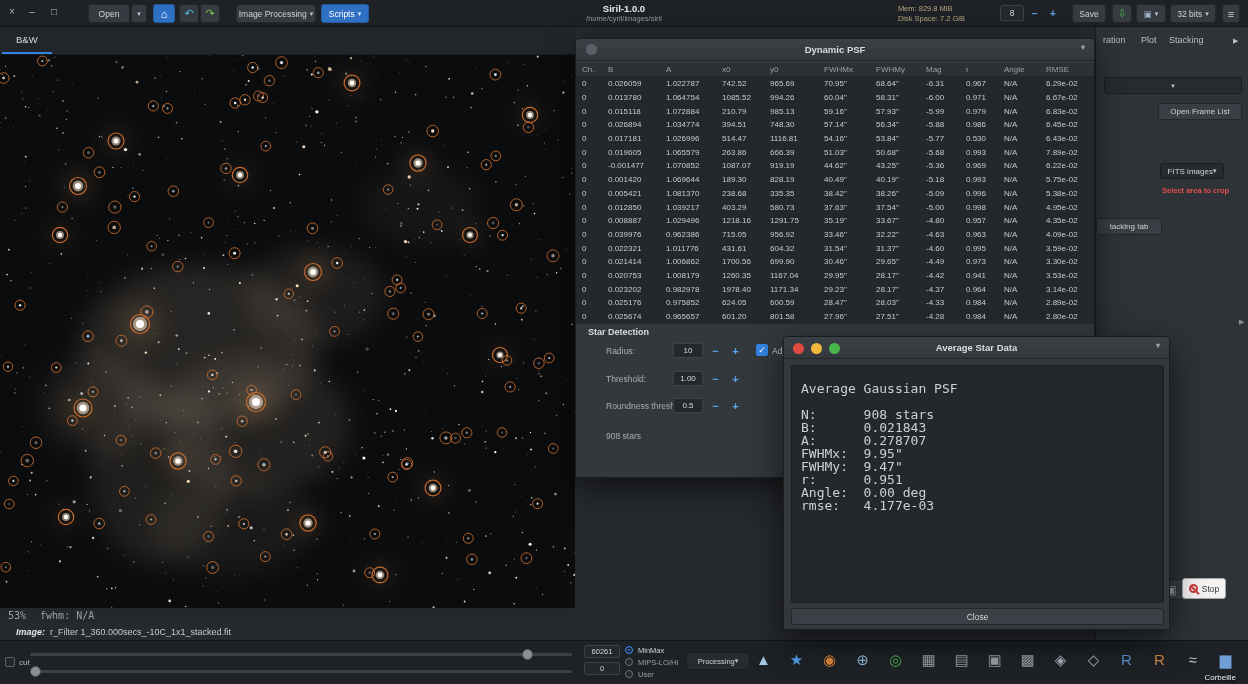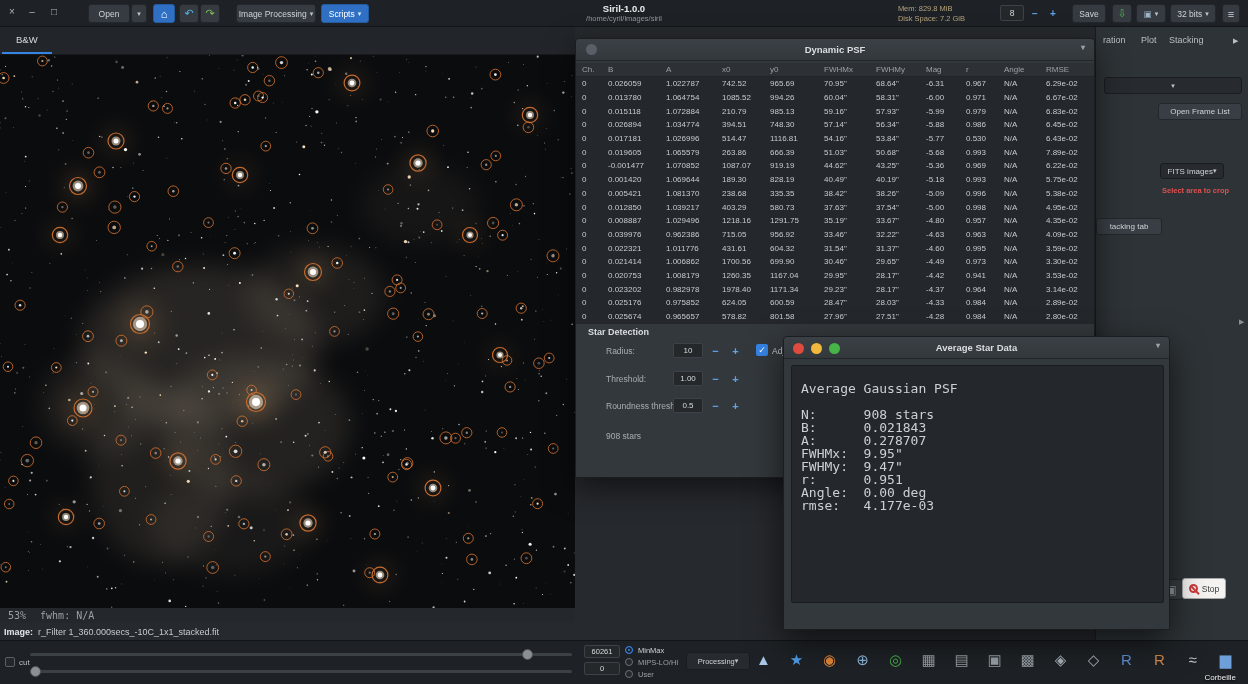--- a/index.html
+++ b/index.html
@@ -33,21 +33,21 @@
     background:#22262a; border-bottom:1px solid #17191c; }
   .tab { position:absolute; left:2px; top:0; height:27px; padding:0 14px; display:flex; align-items:center;
     font-size:9.5px; color:#d6dadd; border-bottom:2px solid #3584e4; }
 
   .viewer { position:absolute; top:55px; left:0; width:575px; height:553px; background:#0b0c0e; overflow:hidden; }
   .viewer svg { display:block; }
 
   .statusline { position:absolute; top:608px; left:0; width:575px; height:15px; background:#24272b;
     font-family:"DejaVu Sans Mono", monospace; font-size:10px; color:#9aa0a6; display:flex; align-items:center; }
   .imageline { position:absolute; top:623px; left:0; width:575px; height:17px; display:flex; align-items:center; font-size:9px; }
-  .imageline .prefix { font-weight:bold; color:#e3e6e9; margin-left:4px; }
+  .imageline .prefix { font-weight:bold; font-style:italic; color:#e3e6e9; margin-left:16px; }
   .imageline .fname { color:#c6cbd0; margin-left:5px; }
 
   
   .right-panel { position:absolute; left:1095px; top:27px; width:153px; height:613px;
     background:#2e3337; border-left:1px solid #1a1d20; }
   .rp-tab { position:absolute; top:8px; font-size:9px; color:#b9bec3; }
   .combo { background:#272b2f; border:1px solid #1a1d20; border-radius:3px; color:#cfd3d7; font-size:8px;
     display:flex; align-items:center; padding:0 5px; justify-content:center; }
   .pbtn { background:#383e44; border:1px solid #23272b; border-radius:3px; color:#cfd3d7; font-size:8px;
     display:flex; align-items:center; justify-content:center; }
@@ -1548,21 +1548,21 @@
         <div class="psf-cell">28.03"</div>
         <div class="psf-cell">-4.33</div>
         <div class="psf-cell">0.984</div>
         <div class="psf-cell">N/A</div>
         <div class="psf-cell">2.89e-02</div>
       </div>
       <div class="psf-row">
         <div class="psf-cell">0</div>
         <div class="psf-cell">0.025674</div>
         <div class="psf-cell">0.965657</div>
-        <div class="psf-cell">578.82</div>
+        <div class="psf-cell">601.20</div>
         <div class="psf-cell">801.58</div>
         <div class="psf-cell">27.96"</div>
         <div class="psf-cell">27.51"</div>
         <div class="psf-cell">-4.28</div>
         <div class="psf-cell">0.984</div>
         <div class="psf-cell">N/A</div>
         <div class="psf-cell">2.80e-02</div>
       </div>
     </div>
 
@@ -1601,13 +1601,16 @@
 
 N:      908 stars
 B:      0.021843
 A:      0.278707
 FWHMx:  9.95"
 FWHMy:  9.47"
 r:      0.951
 Angle:  0.00 deg
 rmse:   4.177e-03</pre>
   </div>
+  <div class="close-btn">
+    <span>Close</span>
+  </div>
 </div>
 
 </body></html>

